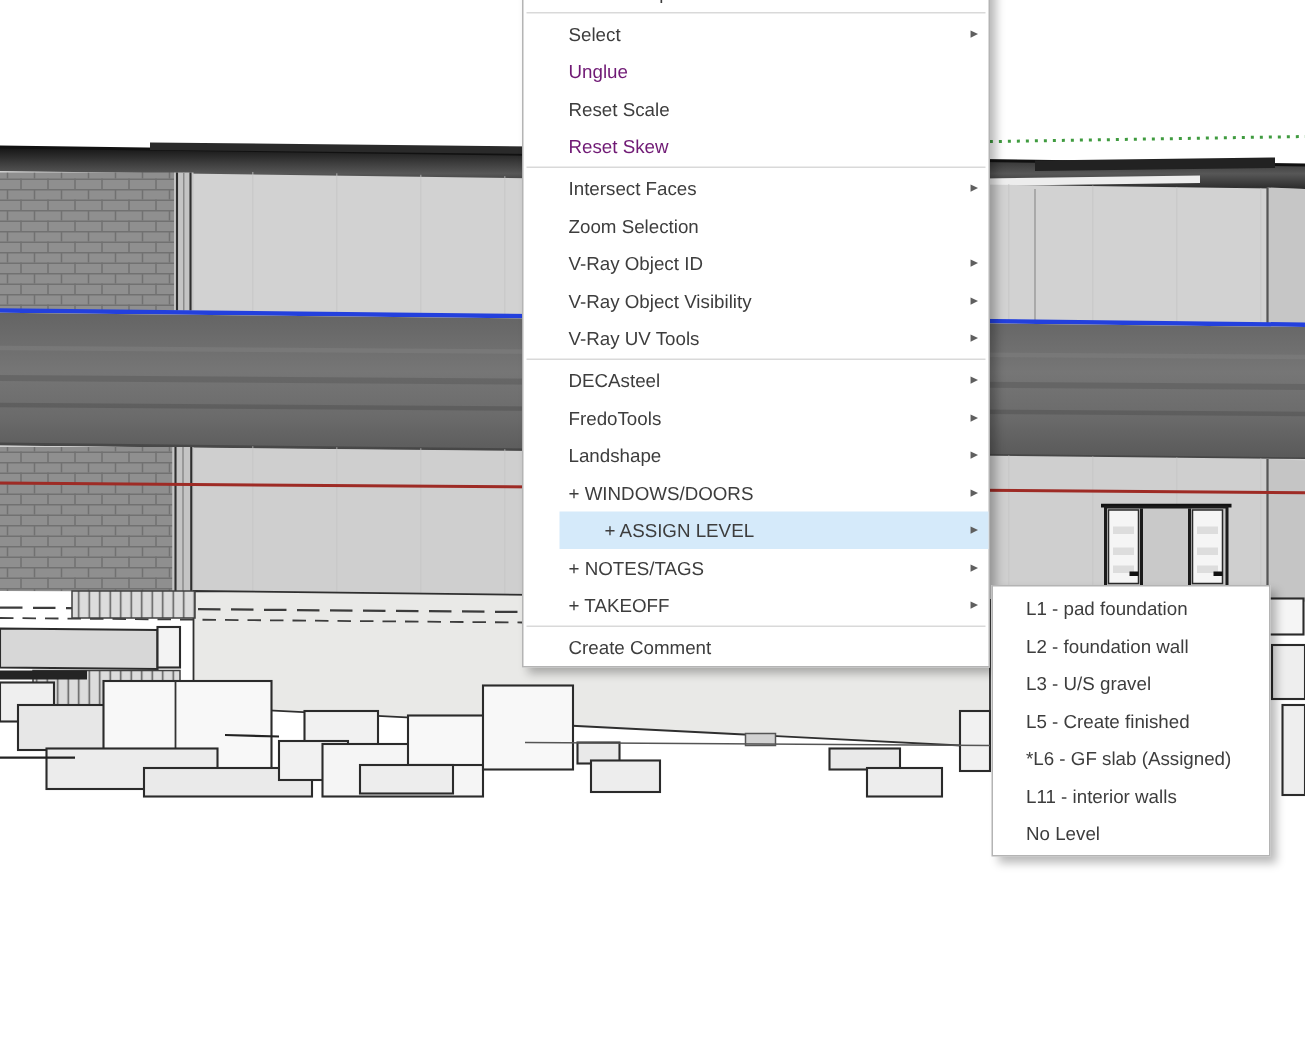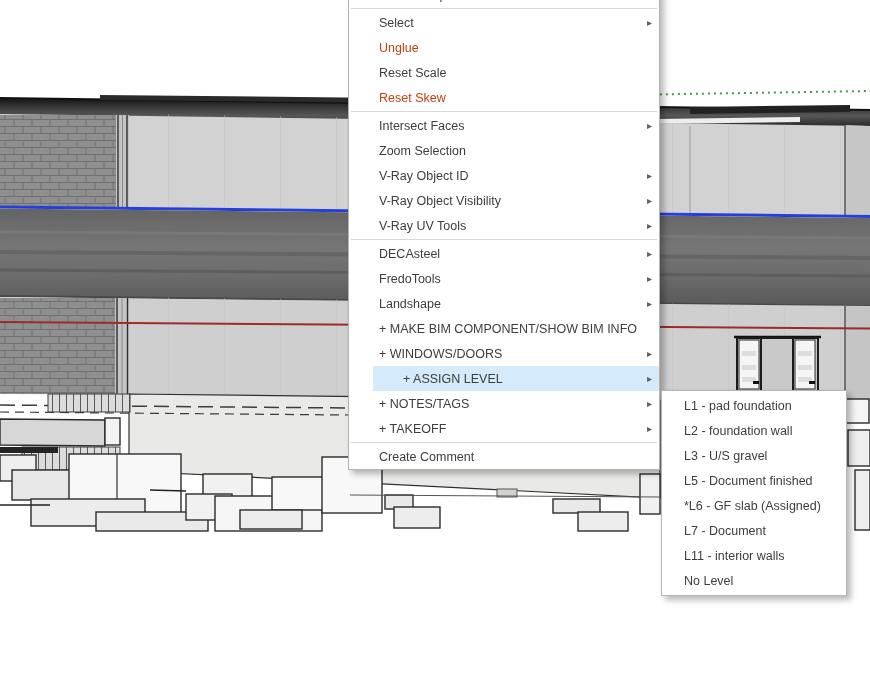--- a/index.html
+++ b/index.html
@@ -15,21 +15,21 @@
   }
   #main-menu { left:348px; top:-19px; width:310px; }
   #submenu   { left:661px; top:390px; width:184px; padding:2px 0; z-index:11; }
 
   .mi {
     height:25px; display:flex; align-items:center;
     padding:0 10px 0 30px; font-size:12.5px; color:#3d3d3d;
     position:relative; white-space:nowrap; cursor:default;
   }
   #submenu .mi { padding-left:22px; }
-  .mi.disabled { color:#c2410c; }
+  .mi.disabled { color:#701a75; }
   .mi.highlight { background:#d5eafa;margin-left:24px; }
   .mi .arrow {
     position:absolute; right:7px; top:50%; transform:translateY(-52%);
     font-size:10px; color:#5f5f5f; font-family:"DejaVu Sans", sans-serif;
   }
   .sep { height:1px; background:#d9d9d9; margin:1px 2px; }
 </style>
 </head>
 <body>
 
@@ -210,23 +210,20 @@
   </div>
   <div class="mi">
     <span>FredoTools</span>
     <span class="arrow">▸</span>
   </div>
   <div class="mi">
     <span>Landshape</span>
     <span class="arrow">▸</span>
   </div>
   <div class="mi">
-    <span>+ MAKE BIM COMPONENT/SHOW BIM INFO</span>
-  </div>
-  <div class="mi">
     <span>+ WINDOWS/DOORS</span>
     <span class="arrow">▸</span>
   </div>
   <div class="mi highlight">
     <span>+ ASSIGN LEVEL</span>
     <span class="arrow">▸</span>
   </div>
   <div class="mi">
     <span>+ NOTES/TAGS</span>
     <span class="arrow">▸</span>
@@ -245,27 +242,24 @@
   <div class="mi">
     <span>L1 - pad foundation</span>
   </div>
   <div class="mi">
     <span>L2 - foundation wall</span>
   </div>
   <div class="mi">
     <span>L3 - U/S gravel</span>
   </div>
   <div class="mi">
-    <span>L5 - Document finished</span>
+    <span>L5 - Create finished</span>
   </div>
   <div class="mi">
     <span>*L6 - GF slab (Assigned)</span>
   </div>
   <div class="mi">
-    <span>L7 - Document</span>
-  </div>
-  <div class="mi">
     <span>L11 - interior walls</span>
   </div>
   <div class="mi">
     <span>No Level</span>
   </div>
 </div>
 
 </body></html>

